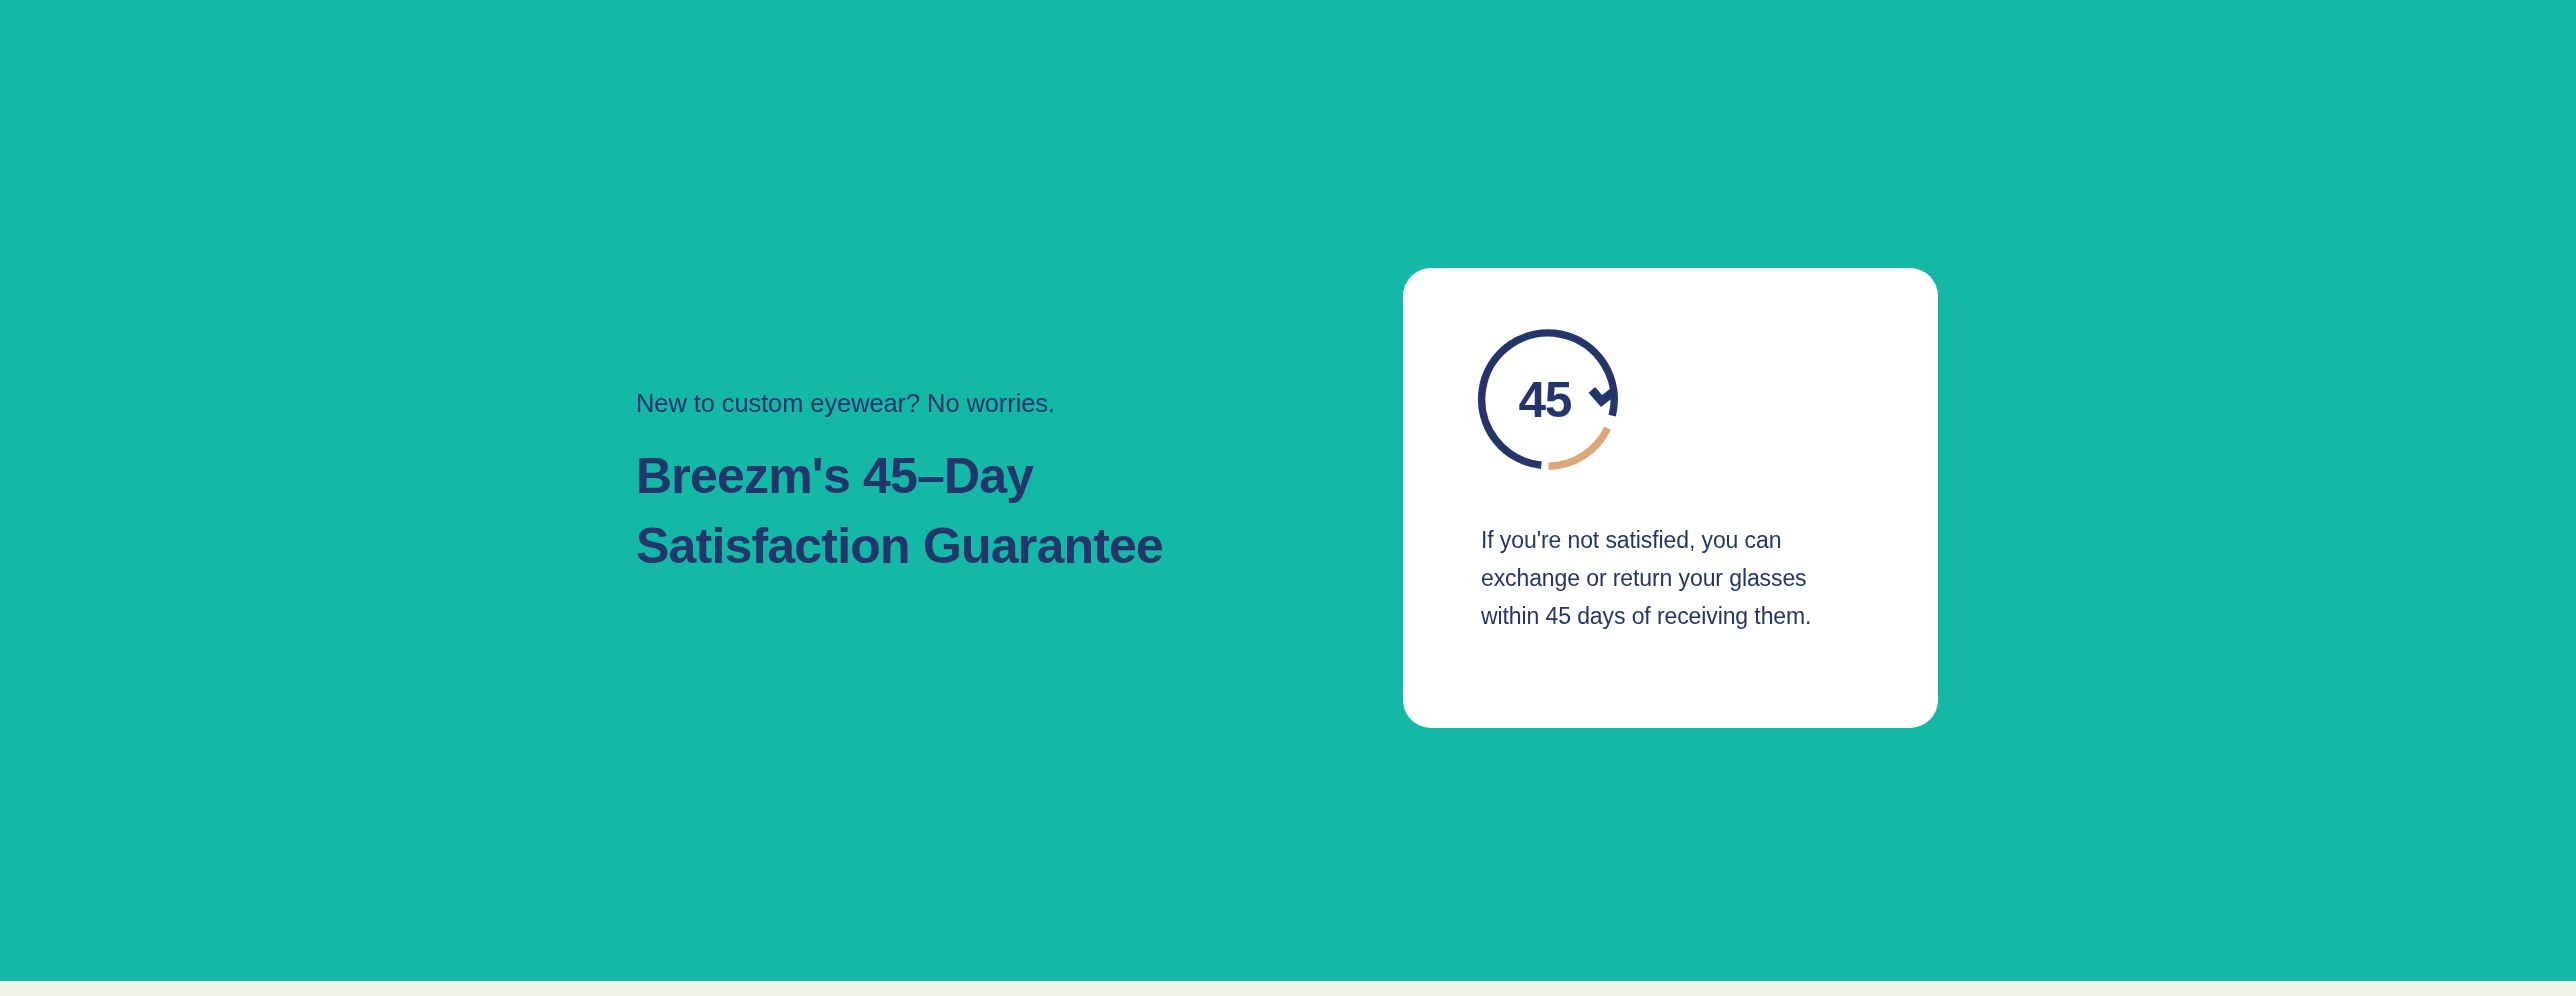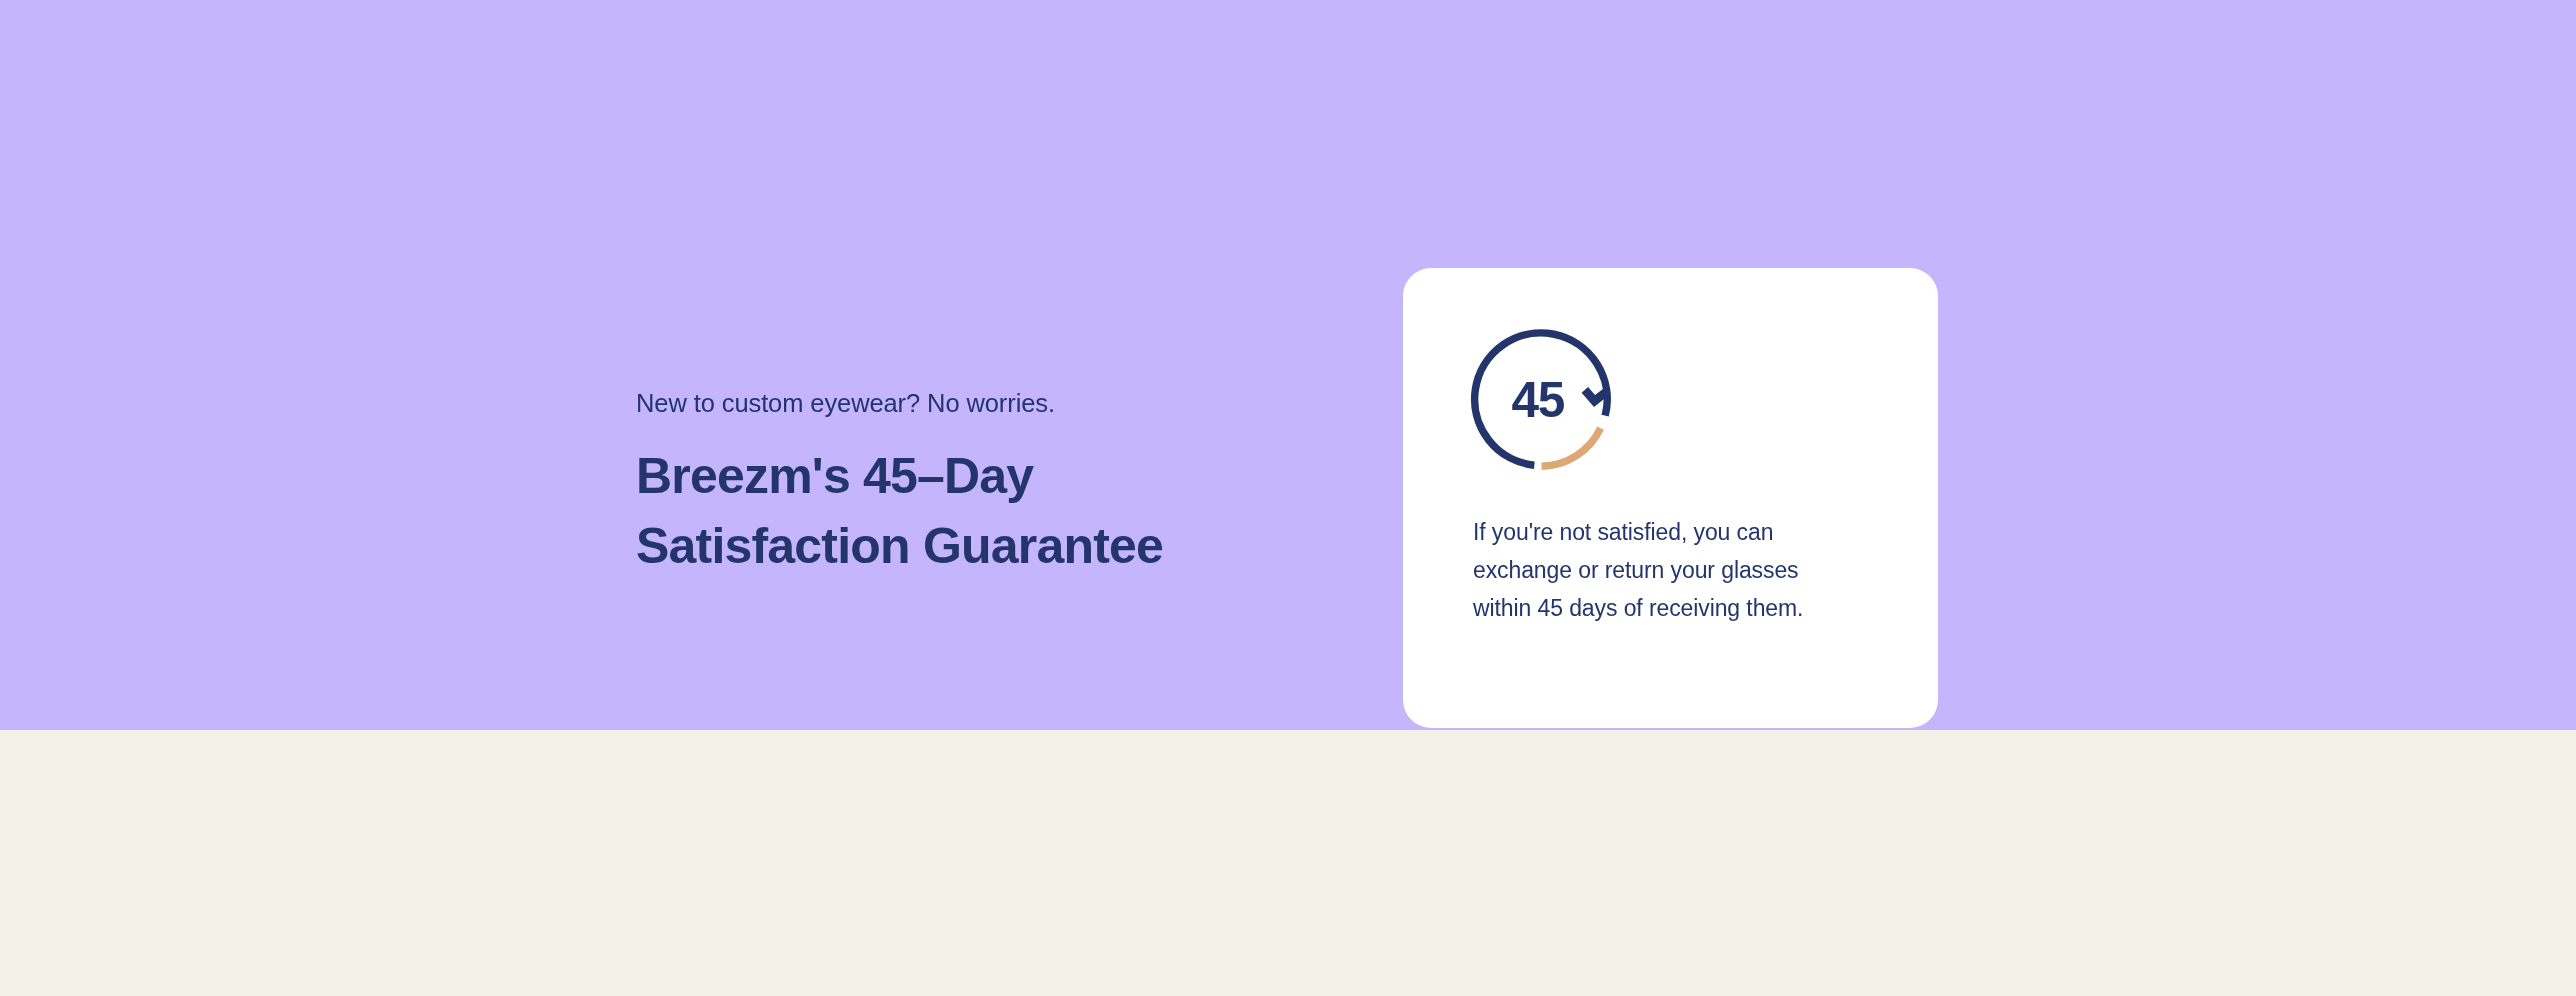--- a/index.html
+++ b/index.html
@@ -12,22 +12,22 @@
     height: 997px;
     background: #F2F1E8;
     font-family: "Liberation Sans", sans-serif;
     -webkit-font-smoothing: antialiased;
     overflow: hidden;
   }
 
   .stage {
     position: relative;
     width: 2576px;
-    height: 730px;
-    background: #c4b5fd;
+    height: 981px;
+    background: #14b8a6;
   }
 
   
   .copy-block {
     position: absolute;
     left: 636px;
     top: 386px;
     width: 671px;
   }
 
@@ -62,21 +62,21 @@
     top: 268px;
     width: 535px;
     height: 460px;
     background: #FFFFFF;
     border-radius: 28px;
     box-sizing: border-box;
   }
 
   .card-icon {
     position: absolute;
-    left: 65px;
+    left: 72px;
     top: 55px;
     width: 154px;
     height: 154px;
   }
   .card-icon svg {
     display: block;
     width: 154px;
     height: 154px;
   }
 
@@ -86,21 +86,21 @@
     font-weight: 700;
     letter-spacing: -2px;
     fill: #23356B;
   }
 
   .card-body {
     position: absolute;
     left: 66px;
     top: 241px;
     width: 389px;
-    margin: 4px;
+    margin: 12px;
     font-size: 23px;
     font-weight: 400;
     line-height: 38px;
     letter-spacing: -0.1px;
     color: #23356B;
   }
 </style>
 </head>
 <body>
 

